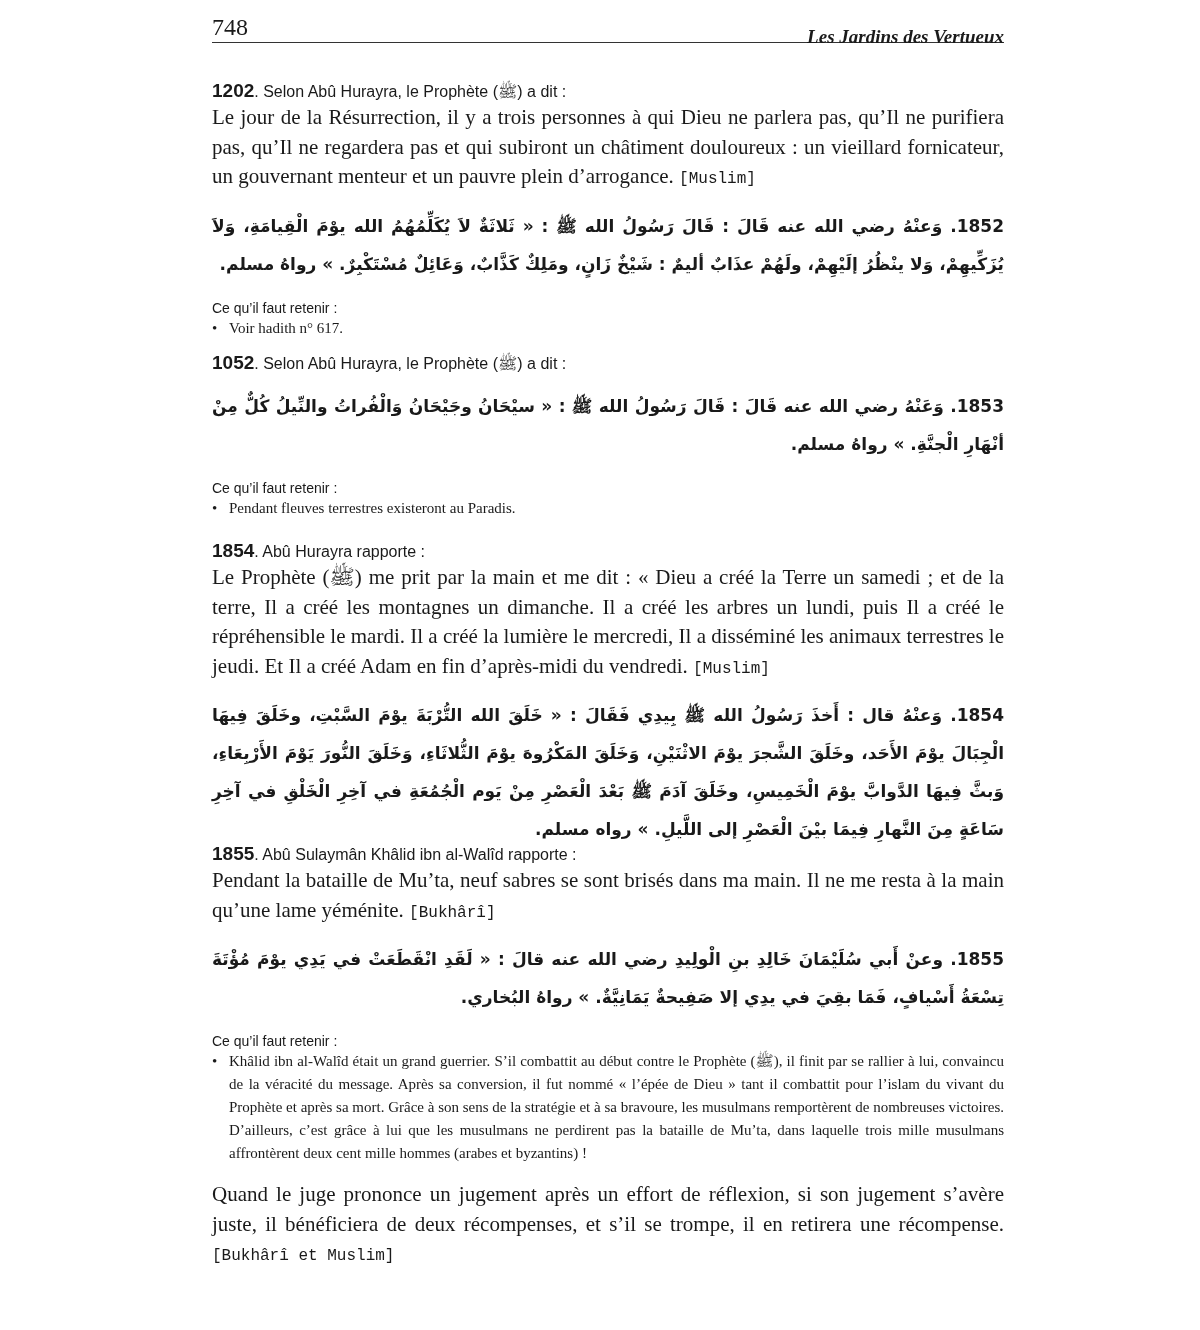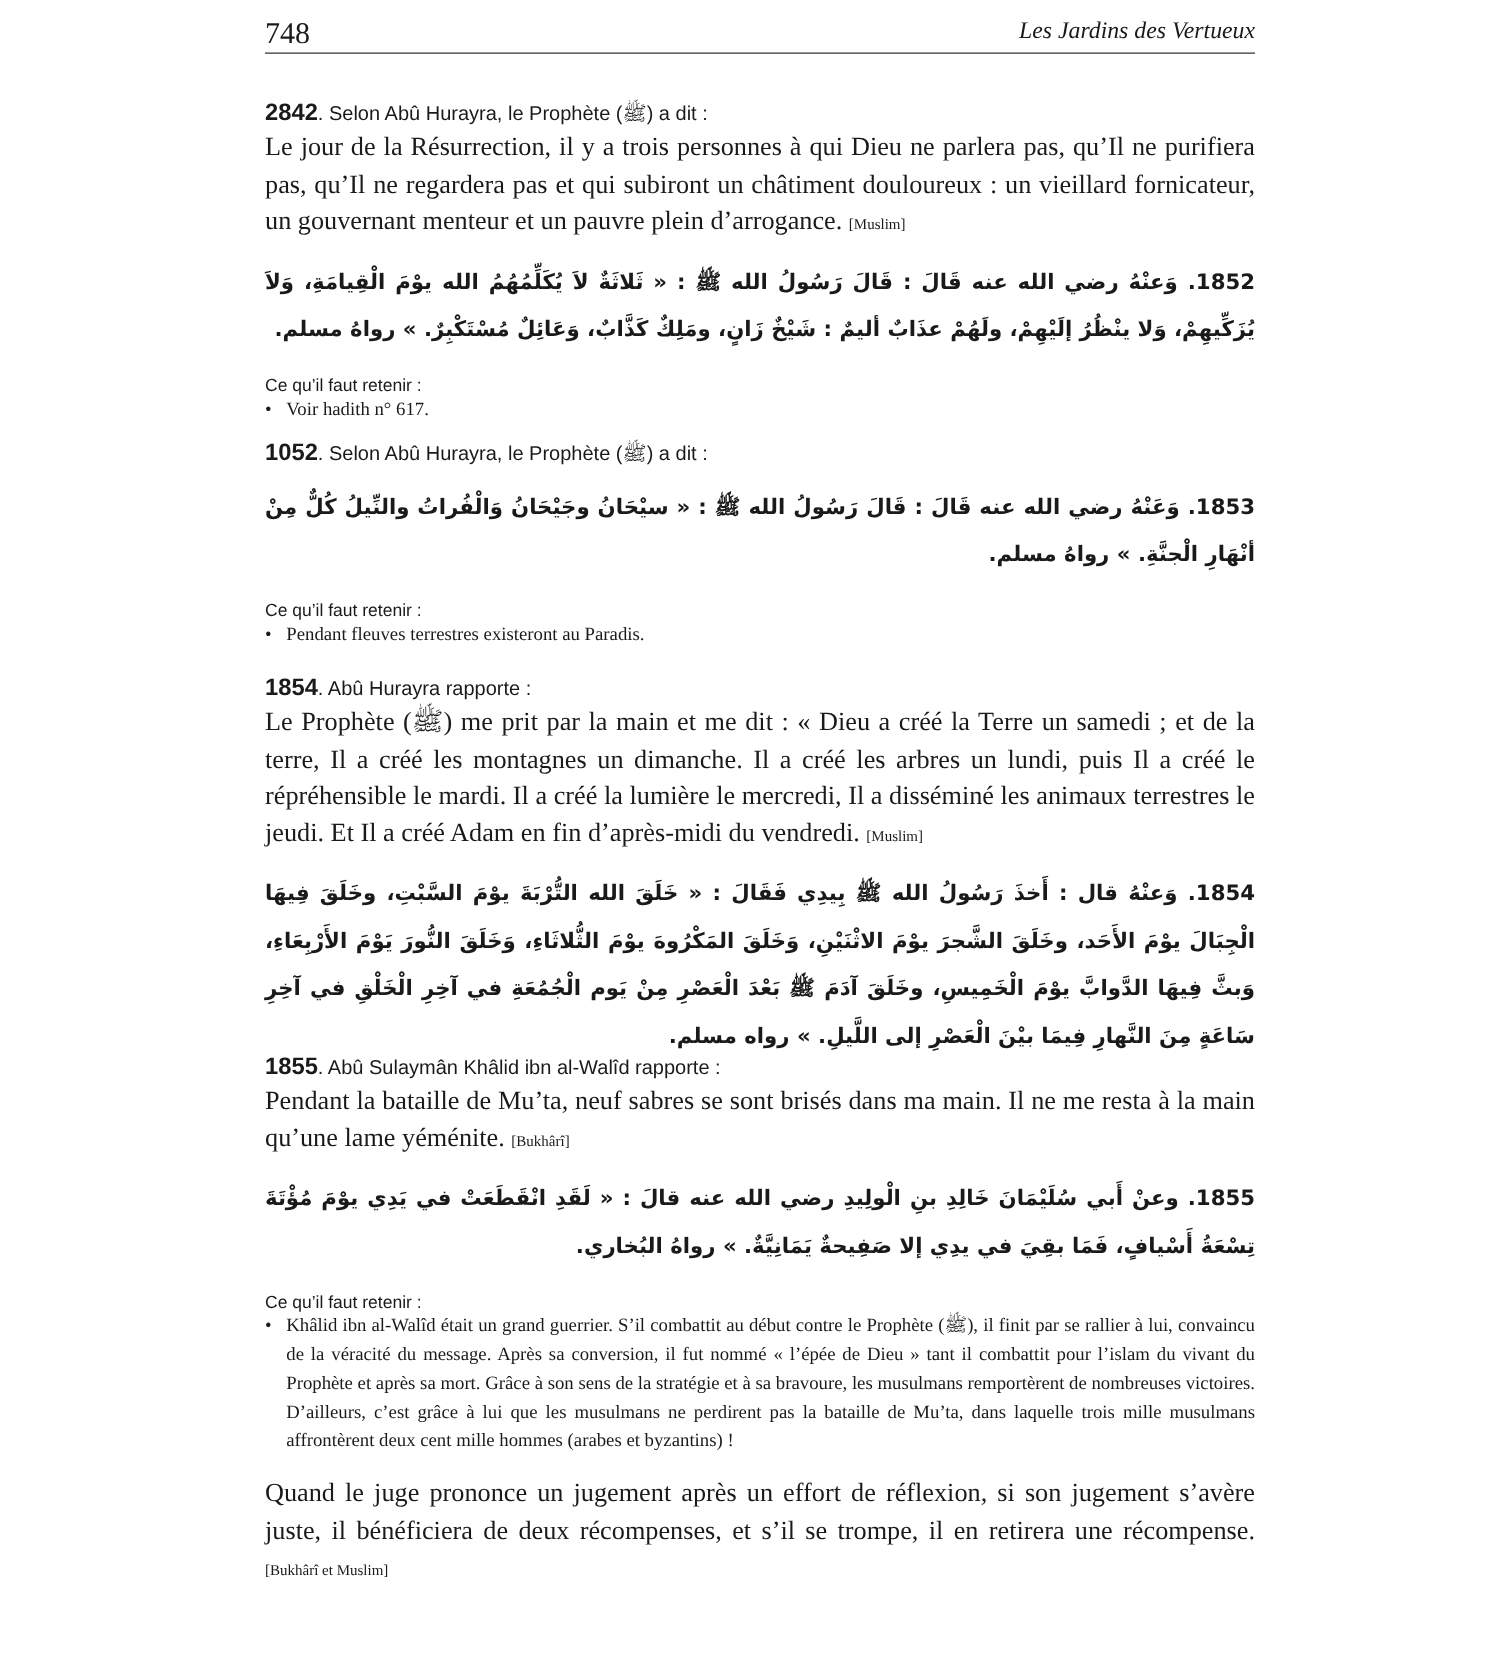--- a/index.html
+++ b/index.html
@@ -1,41 +1,41 @@
 <!DOCTYPE html>
 <html><head>
   <meta charset="utf-8">
   <style>
     html, body { margin: 0; padding: 0; background: #ffffff; }
     body { width: 1200px; height: 1330px; position: relative; overflow: hidden; color: #1a1a1a; }
     .page { position: absolute; left: 212px; top: 0; width: 792px; }
     .running-head { position: absolute; top: 14px; left: 0; width: 792px; height: 28px; border-bottom: 1.5px solid #333; }
     .page-num { position: absolute; left: 0; top: 0; font-family: "Liberation Serif", serif; font-size: 24px; }
-    .book-title { position: absolute; right: 0; top: 0; font-family: "Liberation Serif", serif; font-style: italic; font-size: 19px; }
+    .book-title { position: absolute; right: 0; top: 12px; font-family: "Liberation Serif", serif; font-style: italic; font-size: 19px; font-weight: bold; }
     .hadith { position: absolute; left: 0; width: 792px; }
     .h-head { font-family: "Liberation Sans", sans-serif; font-size: 16px; line-height: 22px; }
     .h-head .num { font-weight: bold; font-size: 19px; }
     .fr { font-family: "Liberation Serif", serif; font-size: 21px; line-height: 29.5px; text-align: justify; }
-    .src { font-family: Liberation Serif, serif; font-size: 12px; }
+    .src { font-family: Liberation Mono, monospace; font-size: 16px; }
     .ar { font-family: "DejaVu Sans", sans-serif; font-size: 17px; line-height: 38px; direction: rtl; text-align: justify; text-align-last: right; margin-top: 12px; font-weight: bold; }
     .ret { font-family: "Liberation Sans", sans-serif; font-size: 14px; line-height: 18px; margin-top: 16px; }
     .note { font-family: "Liberation Serif", serif; font-size: 15px; line-height: 23px; padding-left: 17px; position: relative; text-align: justify; }
     .note .bullet { position: absolute; left: 0; top: 0; }
   </style>
 </head>
 <body>
 
 <div class="page">
   <div class="running-head">
     <span class="page-num">748</span>
     <span class="book-title">Les Jardins des Vertueux</span>
   </div>
 
   <div class="hadith" style="top:80px;">
-    <div class="h-head"><span class="num">2842</span><span>. Selon Abû Hurayra, le Prophète (ﷺ) a dit :</span></div>
+    <div class="h-head"><span class="num">1202</span><span>. Selon Abû Hurayra, le Prophète (ﷺ) a dit :</span></div>
     <div class="fr"><span>Le jour de la Résurrection, il y a trois personnes à qui Dieu ne parlera pas, qu’Il ne purifiera pas, qu’Il ne regardera pas et qui subiront un châtiment douloureux : un vieillard fornicateur, un gouvernant menteur et un pauvre plein d’arrogance.</span> <span class="src">[Muslim]</span></div>
     <div class="ar">1852. وَعنْهُ رضي الله عنه قَالَ : قَالَ رَسُولُ الله ﷺ : « ثَلاثَةٌ لاَ يُكَلِّمُهُمُ الله يوْمَ الْقِيامَةِ، وَلاَ يُزَكِّيهِمْ، وَلا ينْظُرُ إلَيْهِمْ، ولَهُمْ عذَابٌ أليمٌ : شَيْخٌ زَانٍ، ومَلِكٌ كَذَّابٌ، وَعَائِلٌ مُسْتَكْبِرٌ. » رواهُ مسلم.</div>
     <div class="ret">Ce qu’il faut retenir :</div>
     <div class="note"><span class="bullet">•</span><span>Voir hadith n° 617.</span></div>
   </div>
 
   <div class="hadith" style="top:352px;">
     <div class="h-head"><span class="num">1052</span><span>. Selon Abû Hurayra, le Prophète (ﷺ) a dit :</span></div>
     <div class="ar">1853. وَعَنْهُ رضي الله عنه قَالَ : قَالَ رَسُولُ الله ﷺ : « سيْحَانُ وجَيْحَانُ وَالْفُراتُ والنِّيلُ كُلٌّ مِنْ أنْهَارِ الْجنَّةِ. » رواهُ مسلم.</div>
     <div class="ret">Ce qu’il faut retenir :</div>

